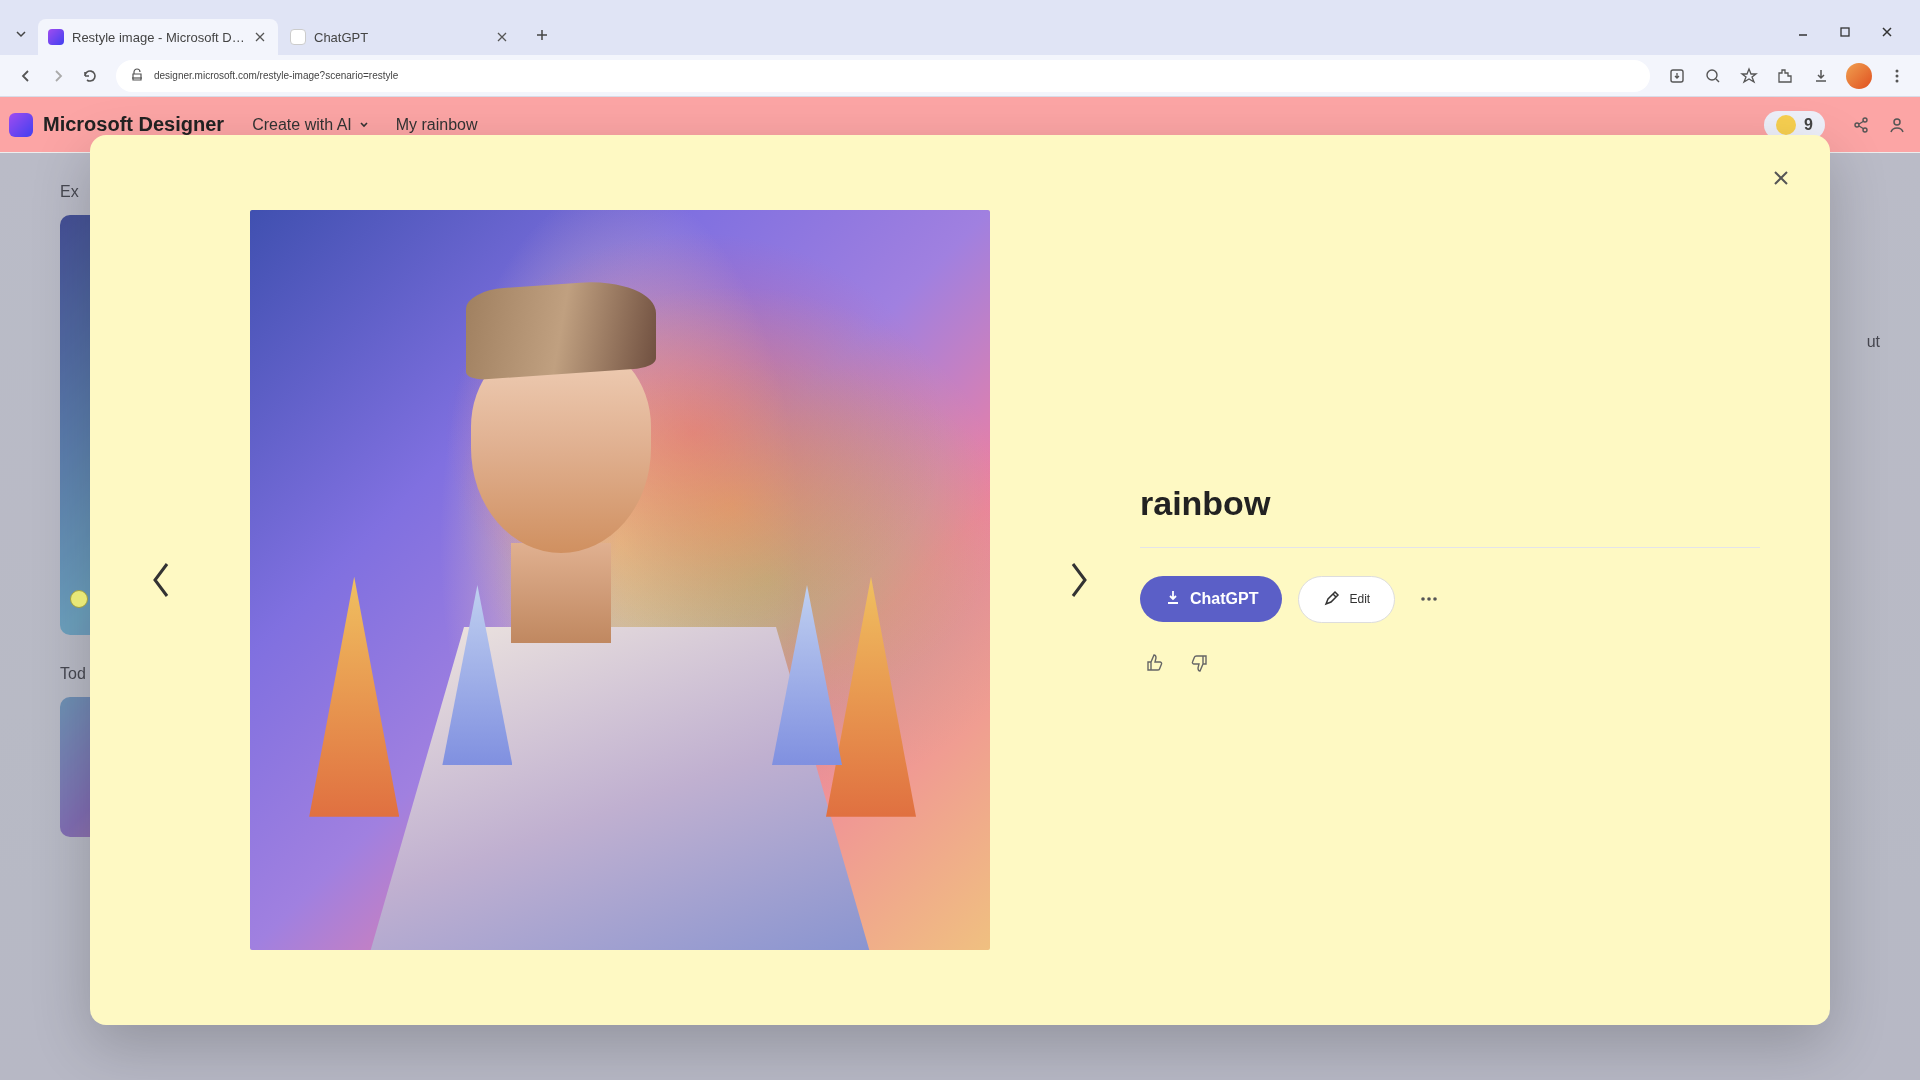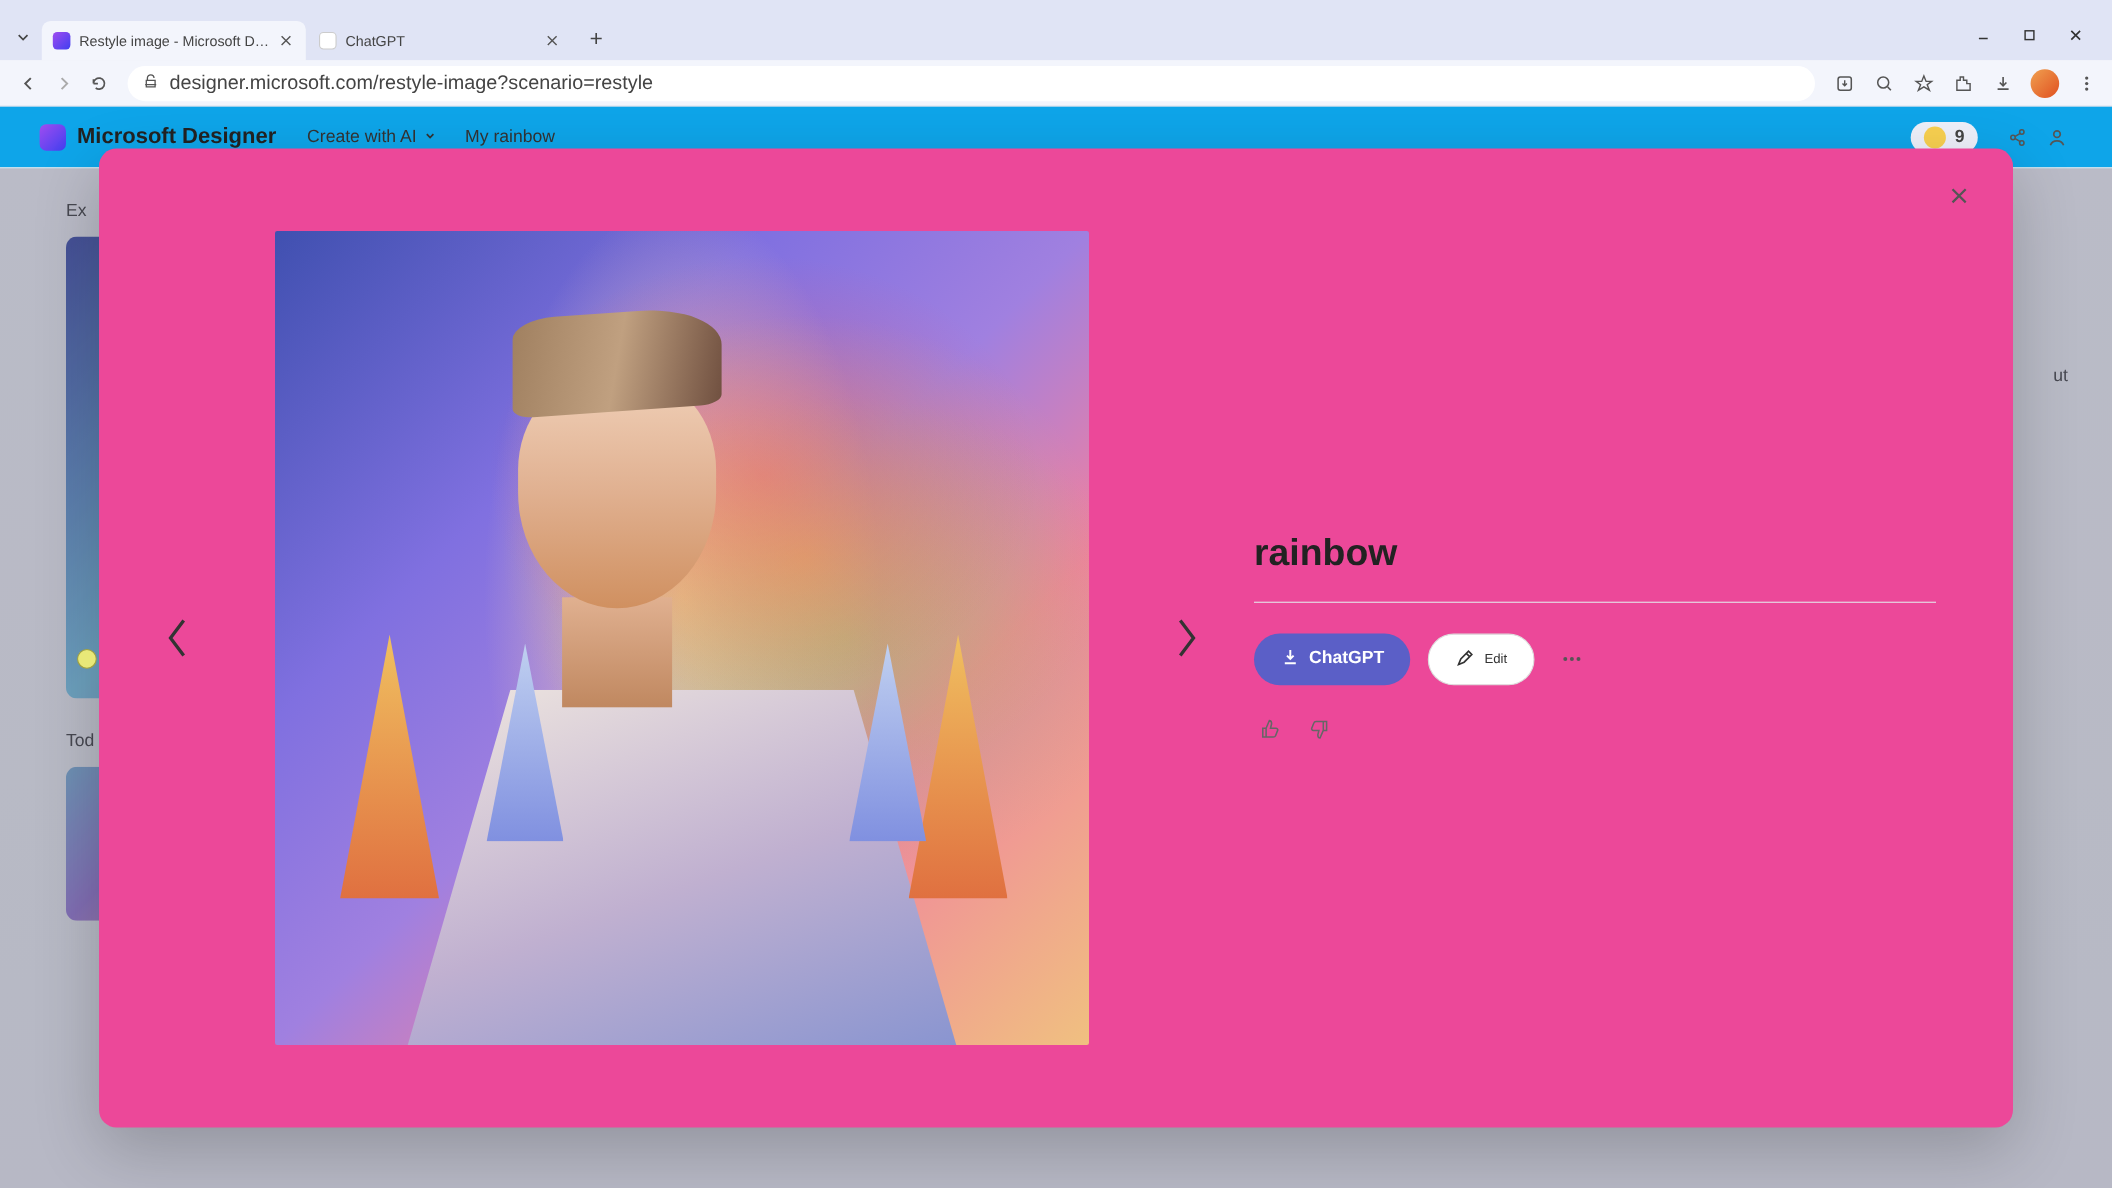--- a/index.html
+++ b/index.html
@@ -15,48 +15,48 @@
     .tab-title { overflow: hidden; white-space: nowrap; text-overflow: ellipsis; flex: 1; }
     .tab-close { width: 16px; height: 16px; margin-left: 6px; color: #555; display: flex; align-items: center; justify-content: center; cursor: pointer; }
     .tab-new { width: 28px; height: 28px; display: flex; align-items: center; justify-content: center; color: #444; margin-left: 6px; margin-bottom: 4px; border-radius: 50%; cursor: pointer; }
     .window-controls { display: flex; align-items: center; gap: 20px; padding-right: 10px; color: #333; margin-bottom: 12px; }
     .wc-btn { width: 22px; height: 22px; display: flex; align-items: center; justify-content: center; cursor: pointer; }
 
     
     .address-bar { background: #f3f5fc; height: 42px; display: flex; align-items: center; padding: 0 12px; border-bottom: 1px solid #d8dce8; }
     .nav-btn { width: 28px; height: 28px; display: flex; align-items: center; justify-content: center; color: #555; border-radius: 50%; cursor: pointer; margin-right: 4px; }
     .nav-btn.disabled { color: #aaa; }
-    .url-bar { flex: 1; display: flex; align-items: center; background: #fff; height: 32px; border-radius: 16px; padding: 0 14px; margin: 0 8px; font-size: 18px; color: #444; }
+    .url-bar { flex: 1; display: flex; align-items: center; background: #fff; height: 32px; border-radius: 16px; padding: 0 14px; margin: 0 8px; font-size: 10px; color: #444; }
     .url-lock { margin-right: 10px; color: #555; }
     .toolbar-icons { display: flex; align-items: center; gap: 14px; padding-left: 8px; }
     .tb-ic { width: 22px; height: 22px; display: flex; align-items: center; justify-content: center; color: #555; cursor: pointer; }
     .avatar-ic { width: 26px; height: 26px; border-radius: 50%; background: linear-gradient(135deg,#f0a050,#e05020); }
 
     
-    .app-header { height: 56px; background: #0ea5e9; border-bottom: 1px solid #eee; display: flex; align-items: center; padding: 0 36px; }
+    .app-header { height: 56px; background: #fca5a5; border-bottom: 1px solid #eee; display: flex; align-items: center; padding: 0 9px; }
     .app-logo { width: 24px; height: 24px; border-radius: 6px; background: linear-gradient(135deg,#a04cf0,#4040f0); margin-right: 10px; }
     .app-title { font-weight: 600; font-size: 20px; color: #222; margin-right: 28px; }
     .hdr-item { font-size: 16px; color: #333; margin-right: 26px; cursor: pointer; display: flex; align-items: center; justify-content: space-between; }
     .hdr-item .chev { margin-left: 6px; }
     .hdr-spacer { flex: 1; }
     .coin-chip { display: flex; align-items: center; background: #eef0fa; border-radius: 18px; padding: 4px 12px; margin-right: 14px; }
     .coin { width: 20px; height: 20px; border-radius: 50%; background: #f8d050; margin-right: 8px; }
     .coin-num { font-weight: 600; color: #444; }
     .hdr-ic { width: 28px; height: 28px; display: flex; align-items: center; justify-content: center; color: #555; margin-left: 8px; cursor: pointer; }
 
     
     .backdrop-content { position: absolute; top: 153px; left: 0; right: 0; bottom: 0; background: linear-gradient(180deg, #fafbff, #f5f6fc); padding: 30px 60px; filter: brightness(0.97); }
     .section-label { font-size: 16px; color: #444; margin-bottom: 14px; }
     .thumb-row { display: flex; gap: 16px; overflow: hidden; margin-bottom: 30px;}
     .thumb { width: 140px; height: 140px; border-radius: 10px; background: linear-gradient(135deg,#80b8e0,#a080e0,#f0a0c0); flex-shrink: 0;}
     .thumb.big { width: 420px; height: 420px; background: linear-gradient(135deg,#4050b0,#80d0f0,#c090f0); }
 
     
     .modal-scrim { position: absolute; top: 153px; left: 0; right: 0; bottom: 0; background: rgba(80,84,110,0.35); display: flex; align-items: flex-start; justify-content: center; padding-top: 0; }
-    .modal { background: #ec4899; border-radius: 16px; width: 1740px; height: 890px; margin-top: -18px; position: relative; box-shadow: 0 20px 60px rgba(0,0,0,0.2); display: flex; padding: 40px 70px; }
+    .modal { background: #fef9c3; border-radius: 16px; width: 1740px; height: 890px; margin-top: -18px; position: relative; box-shadow: 0 20px 60px rgba(0,0,0,0.2); display: flex; padding: 40px 70px; }
     .modal-close { position: absolute; top: 26px; right: 32px; width: 34px; height: 34px; display: flex; align-items: center; justify-content: center; cursor: pointer; color: #555; border-radius: 6px; }
 
     .preview-col { flex: 1; display: flex; align-items: center; justify-content: center; position: relative; }
     .nav-arrow { width: 44px; height: 60px; display: flex; align-items: center; justify-content: center; cursor: pointer; color: #333; position: absolute; top: 50%; transform: translateY(-50%); }
     .nav-arrow.left { left: -20px; }
     .nav-arrow.right { right: -20px; }
     .preview-img { width: 740px; height: 740px; border-radius: 2px; background:
        radial-gradient(ellipse 500px 400px at 60% 30%, rgba(255,80,80,0.4), transparent 50%),
        radial-gradient(ellipse 500px 400px at 65% 40%, rgba(255,180,60,0.5), transparent 55%),
        radial-gradient(ellipse 500px 400px at 70% 50%, rgba(100,220,100,0.4), transparent 55%),

